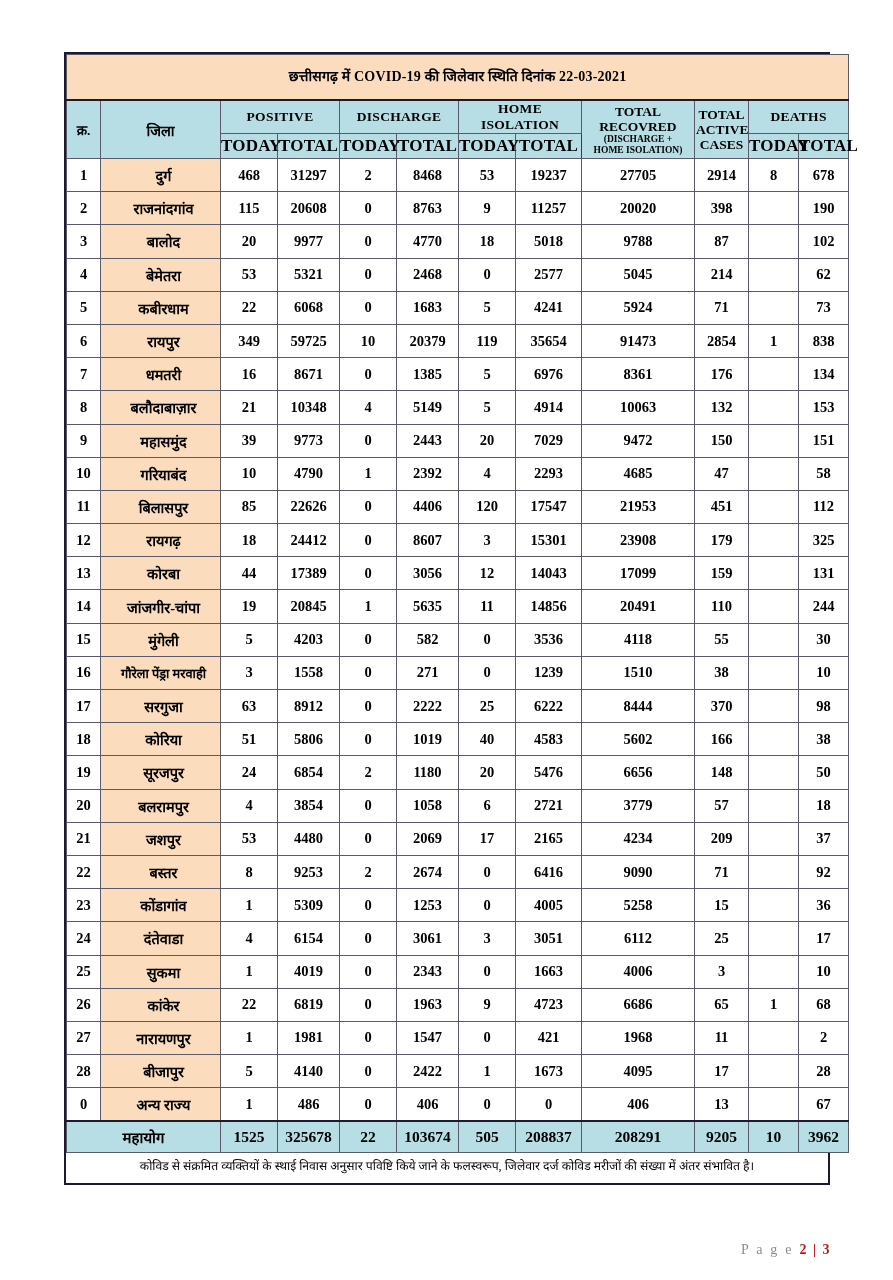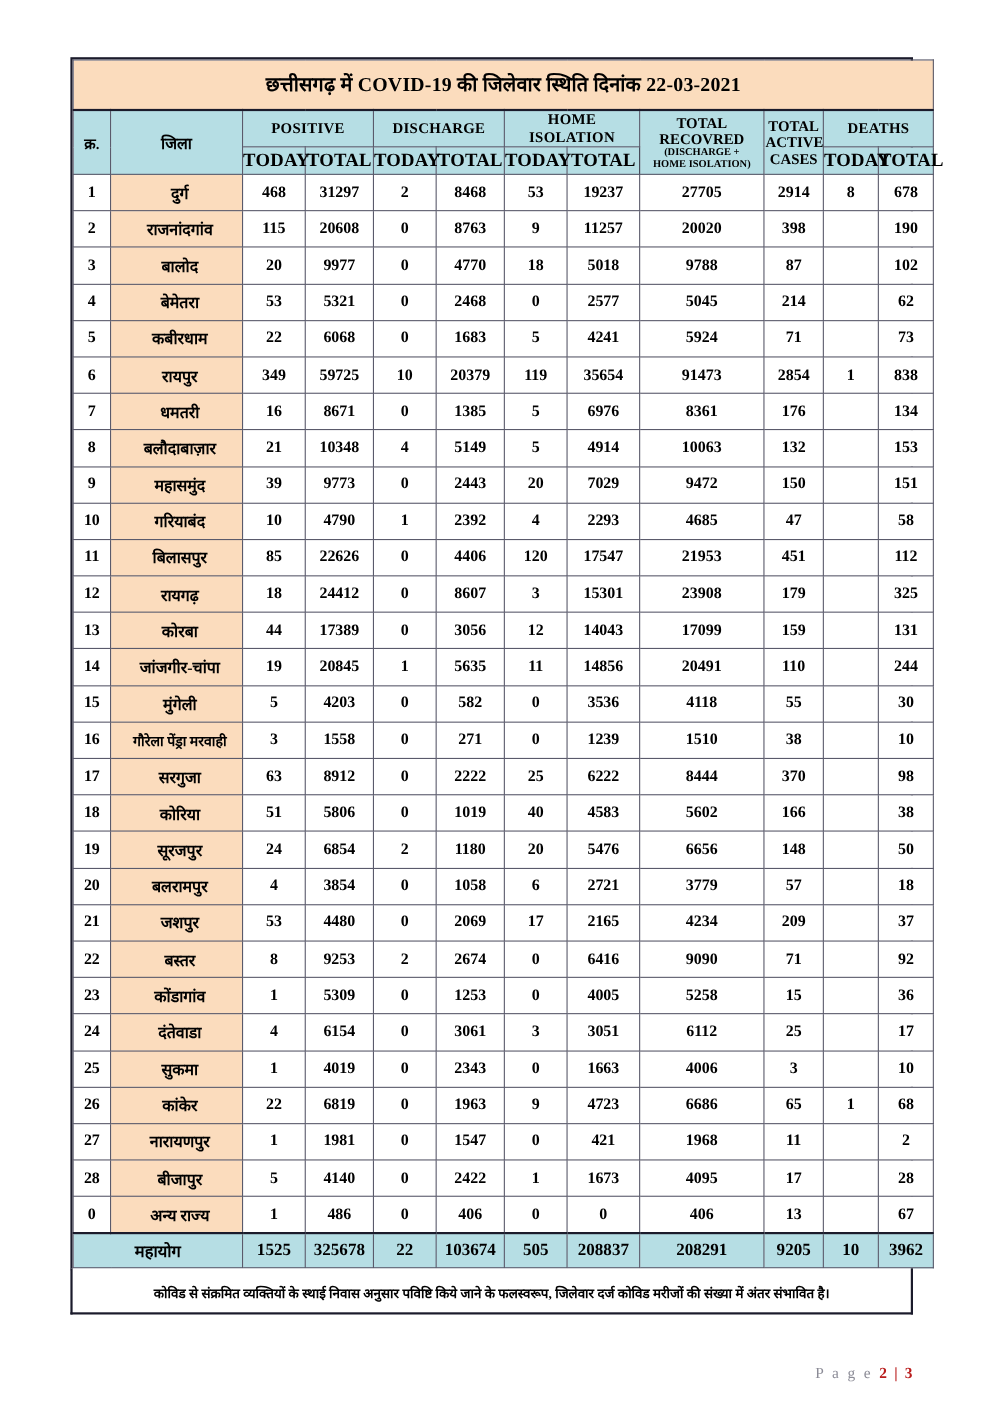--- a/index.html
+++ b/index.html
@@ -48,21 +48,21 @@
     text-align: center;
     vertical-align: middle;
     font-weight: bold;
     color: #000;
   }
 
   
   .title-cell {
     background: #fbdcbd;
     height: 40px;
-    font-size: 18px;
+    font-size: 14px;
     letter-spacing: 0.2px;
     border-bottom: 2px solid #1b1b2b !important;
     padding: 2px 4px !important;
     line-height: 1.25;
   }
 
   
   .hdr {
     background: #b6dee4;
   }
@@ -139,22 +139,22 @@
     left: 64px;
     width: 766px;
     border: 2.5px solid #1b1b2b;
     border-top: none;
     box-sizing: border-box;
     background: #ffffff;
   }
   .note-text {
     text-align: center;
     font-size: 12.2px;
-    font-weight: bold;
-    padding: 16px 10px 8px 10px;
+    font-weight: normal;
+    padding: 6px 10px 8px 10px;
     line-height: 1.3;
     color: #000;
   }
 
   
   .page-footer {
     position: absolute;
     right: 62px;
     bottom: 22px;
     font-size: 14px;

